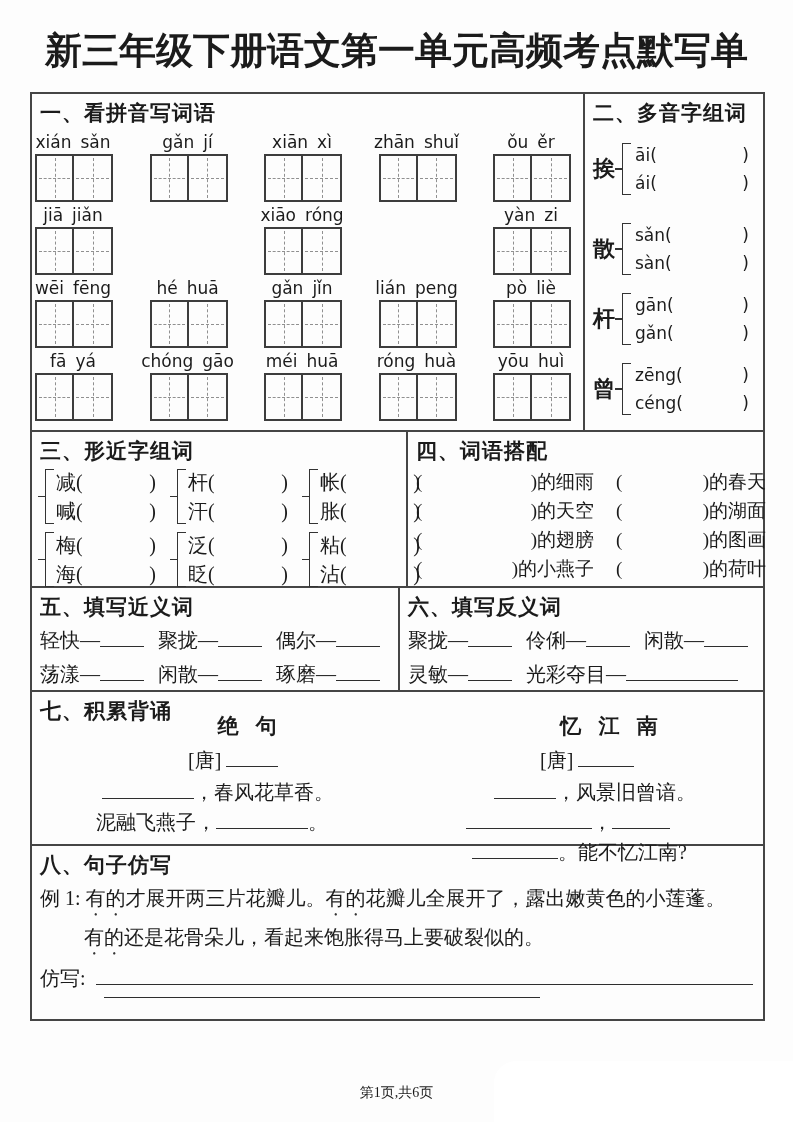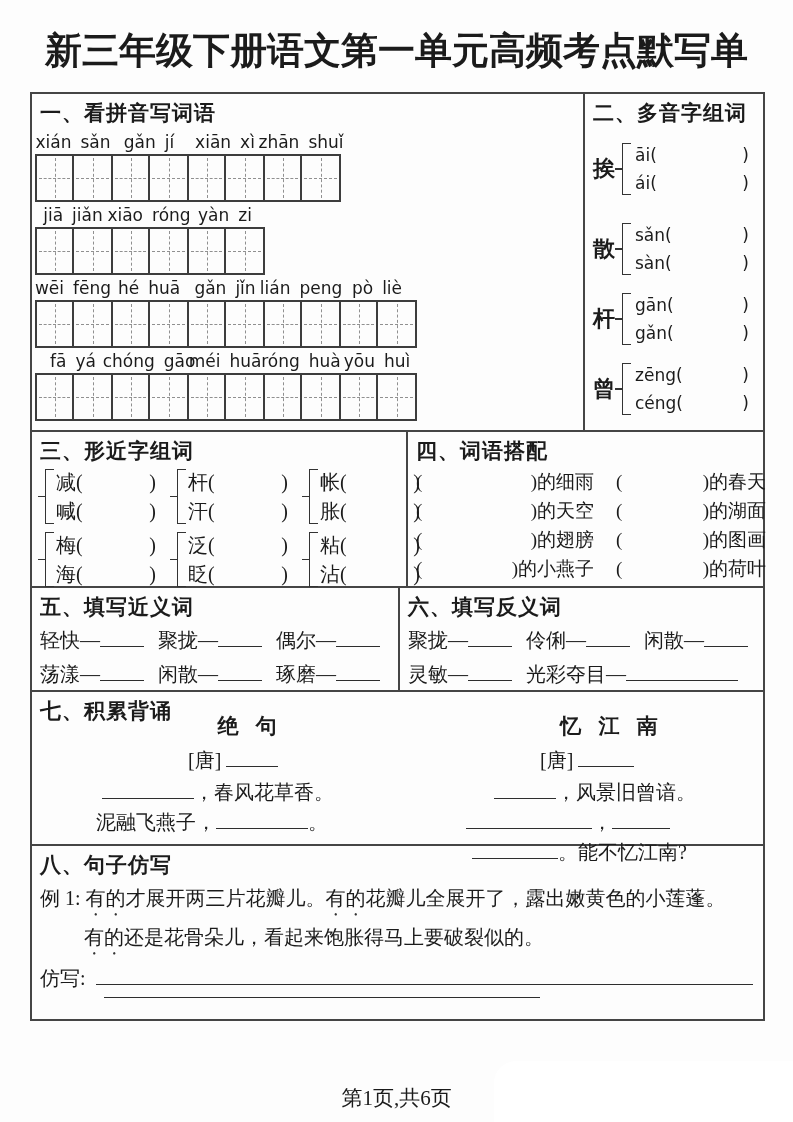--- a/index.html
+++ b/index.html
@@ -8,21 +8,21 @@
   .page-title{position:absolute;top:26px;left:0;width:100%;text-align:center;
               font-size:37px;font-weight:700;letter-spacing:0px;white-space:nowrap;}
   .tbl{position:absolute;left:30px;top:92px;width:735px;border:2px solid #454545;box-sizing:border-box;}
   .trow{display:flex;border-bottom:2px solid #454545;box-sizing:border-box;}
   .trow:last-child{border-bottom:none;}
   .sec{box-sizing:border-box;position:relative;}
   .sec-h{font-size:21px;font-weight:700;padding:5px 6px 2px 8px;letter-spacing:1px;}
   
   .sec1{width:553px;border-right:2px solid #454545;height:336px;}
   .sec2{flex:1;height:336px;}
-  .s1-row{display:flex;justify-content:flex-start;padding:0 14px 0 3px;margin-top:1px;}
+  .s1-row{display:flex;justify-content:space-between;padding:0 14px 0 3px;margin-top:1px;}
   .wb{width:76px;}
   .py{display:flex;justify-content:center;gap:9px;font-family:"DejaVu Sans",sans-serif;
       font-size:17px;line-height:24px;white-space:nowrap;}
   .grid{display:flex;border:2px solid #3d3d3d;width:74px;height:44px;}
   .cell{position:relative;width:37px;height:44px;border-right:2px solid #3d3d3d;box-sizing:border-box;}
   .cell:last-child{border-right:none;}
   .cell::before{content:"";position:absolute;left:50%;top:2px;bottom:2px;border-left:1px dashed #909090;}
   .cell::after{content:"";position:absolute;top:50%;left:2px;right:2px;border-top:1px dashed #909090;}
   
   .m-item{display:flex;align-items:center;margin:14px 4px 0 8px;}
@@ -63,21 +63,21 @@
   
   .sec8{height:173px;position:relative;}
   .ex{padding:2px 8px 0 8px;font-size:20px;line-height:31px;white-space:nowrap;}
   .ex2{padding-left:52px;}
   .emph{-webkit-text-emphasis:filled dot #333;text-emphasis:filled dot #333;
         -webkit-text-emphasis-position:under left;text-emphasis-position:under left;}
   .fx-line{display:flex;align-items:baseline;padding:4px 10px 0 8px;font-size:20px;line-height:30px;}
   .fx-line .grow{flex:1;margin-left:10px;border-bottom:1.8px solid #2e2e2e;height:0.95em;}
   .tail-line{position:absolute;left:72px;top:151px;width:436px;border-bottom:1.8px solid #2e2e2e;}
   
-  .footer{position:absolute;top:1084px;left:0;width:100%;text-align:center;font-size:21px;}
+  .footer{position:absolute;top:1084px;left:0;width:100%;text-align:center;font-size:14px;}
   .cover{position:absolute;left:494px;top:1061px;width:299px;height:61px;background:#ffffff;
          border-top-left-radius:22px;}
 </style>
 </head>
 <body>
 
 <div class="sheet">
 
   <div class="page-title">新三年级下册语文第一单元高频考点默写单</div>
 
@@ -115,20 +115,30 @@
               </div>
             <div class="grid">
                 <div class="cell"></div>
                 <div class="cell"></div>
               </div>
           </div>
           <div class="wb">
             <div class="py">
                 <span>zhān</span>
                 <span>shuǐ</span>
+              </div>
+            <div class="grid">
+                <div class="cell"></div>
+                <div class="cell"></div>
+              </div>
+          </div>
+          <div class="wb">
+            <div class="py">
+                <span>ǒu</span>
+                <span>ěr</span>
               </div>
             <div class="grid">
                 <div class="cell"></div>
                 <div class="cell"></div>
               </div>
           </div>
         </div>
 
         <div class="s1-row">
           <div class="wb">

